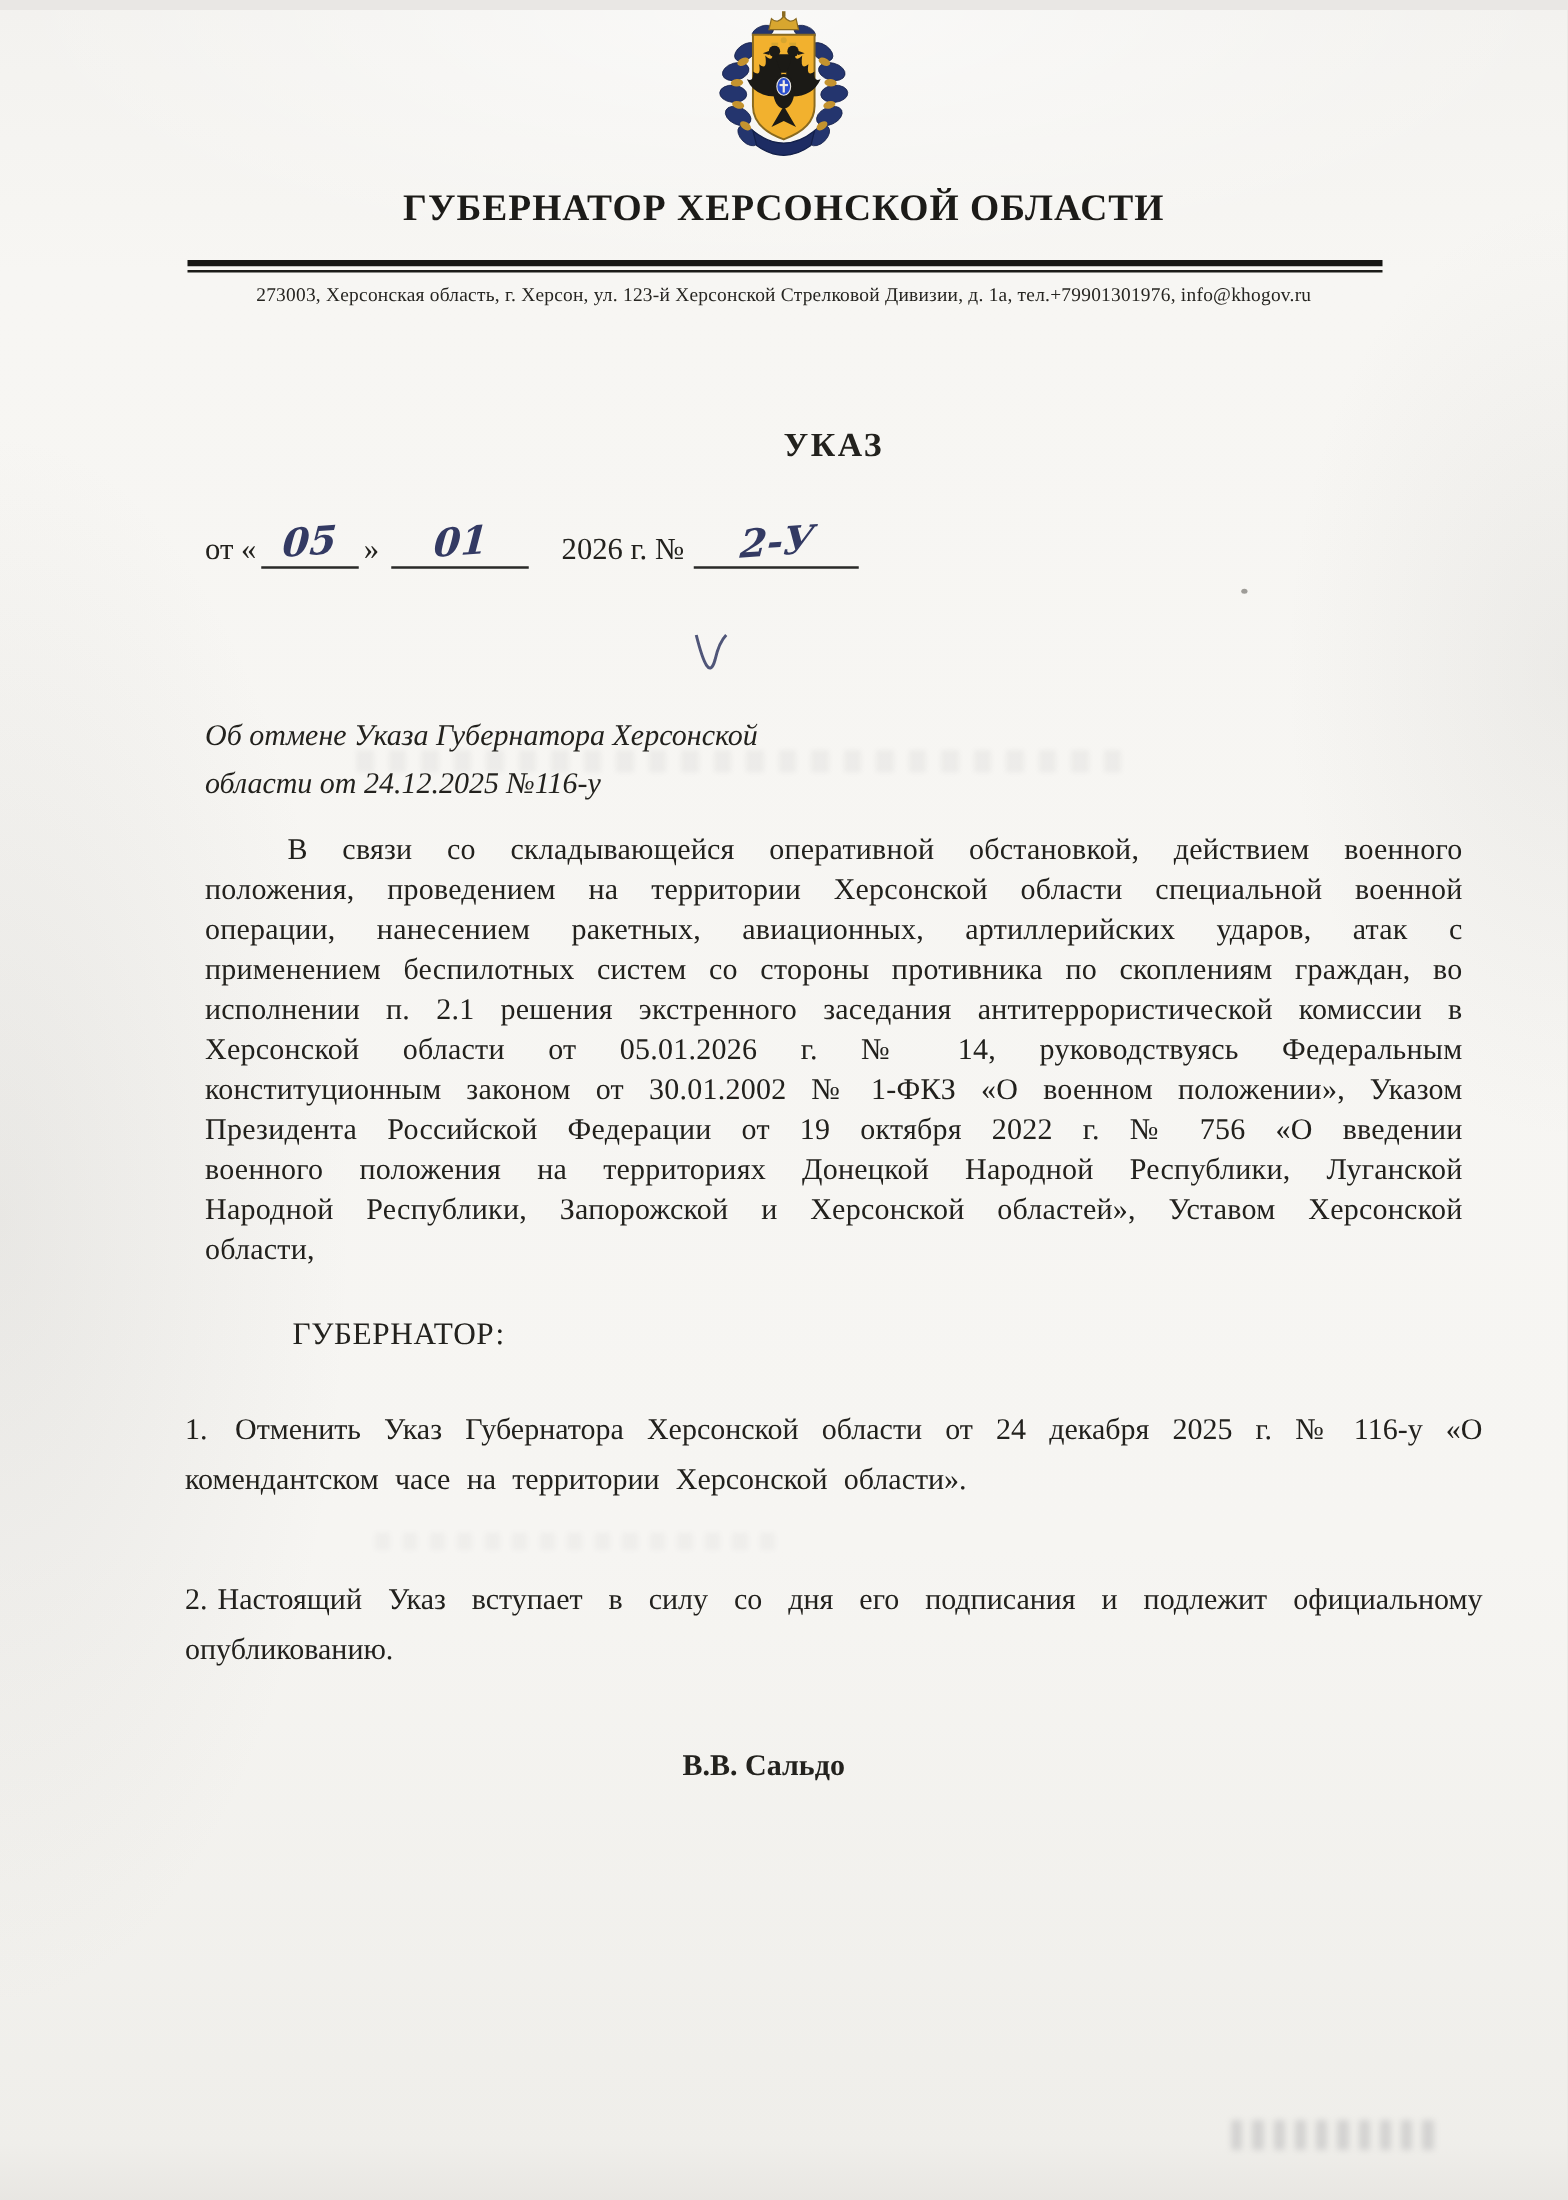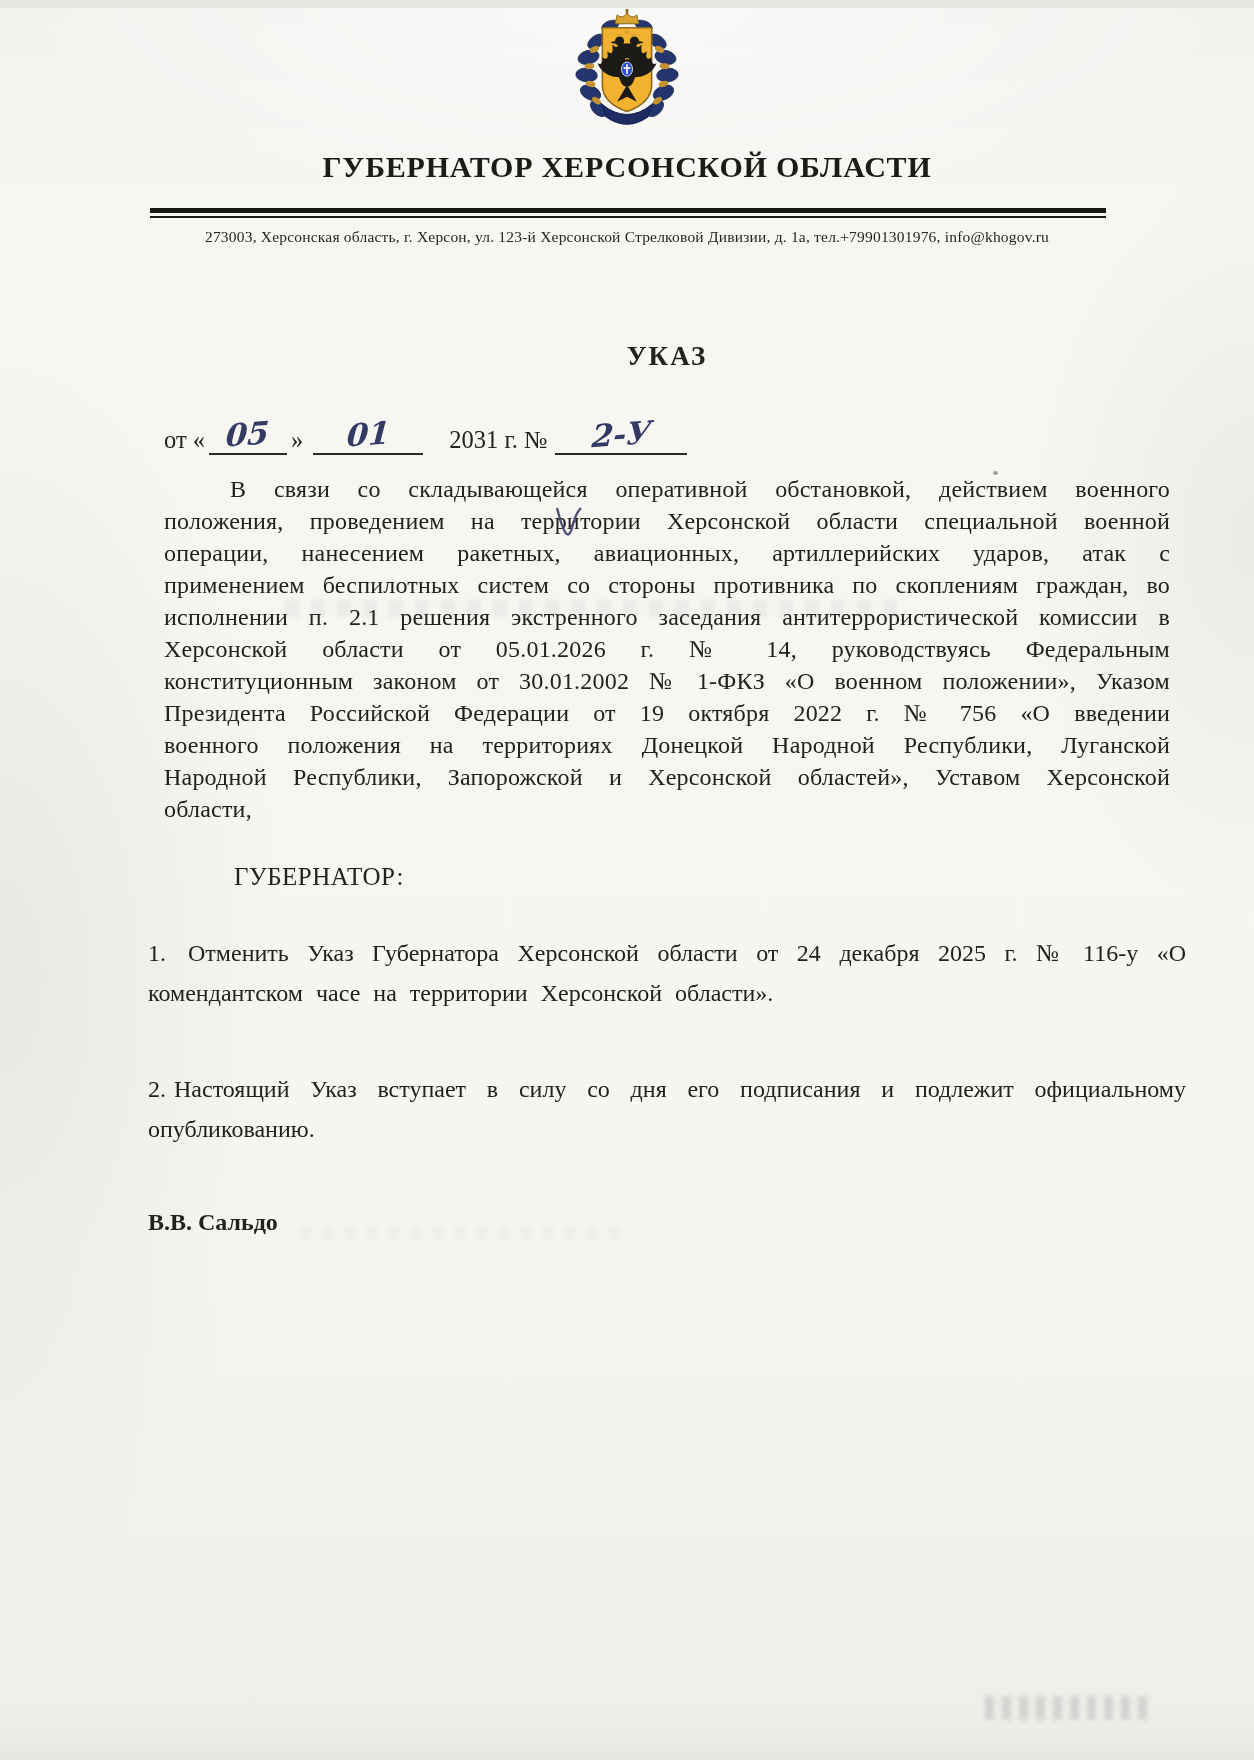--- a/index.html
+++ b/index.html
@@ -62,21 +62,21 @@
   .body-par{
     margin:18px 16px 0;font-size:24px;line-height:32px;
     text-align:justify;text-indent:66px;
     word-spacing:9px;letter-spacing:.2px;color:#22211d;
   }
   .resolve{margin-top:38px;margin-left:86px;font-size:25px;letter-spacing:.5px;color:#23221e;}
   .item{margin:42px 0 0;font-size:24px;line-height:40px;text-align:justify;word-spacing:7px;color:#22211d;}
   .item.second{margin-top:56px;}
   .item-num{margin-right:22px;}
   .item.second .item-num{margin-right:8px;}
-  .signature{margin-top:60px;margin-right:112px;text-align:left;font-weight:bold;font-size:24px;color:#23221e;}
+  .signature{margin-top:60px;margin-right:112px;text-align:center;font-weight:bold;font-size:24px;color:#23221e;}
   
   .artifact{position:absolute;pointer-events:none;}
   .dot{width:5px;height:4px;border-radius:50%;background:#55524d;opacity:.55;left:993px;top:463px;}
   .ghost-band{
     left:285px;top:592px;width:620px;height:18px;opacity:.10;filter:blur(2px);
     background:repeating-linear-gradient(90deg,rgba(110,110,115,.7) 0 14px,transparent 14px 26px);
   }
   .ghost-band2{
     left:300px;top:1218px;width:330px;height:14px;opacity:.07;filter:blur(2px);
     background:repeating-linear-gradient(90deg,rgba(110,110,115,.7) 0 12px,transparent 12px 22px);
@@ -159,23 +159,24 @@
       </svg>
     </div>
     <h1 class="org">ГУБЕРНАТОР ХЕРСОНСКОЙ ОБЛАСТИ</h1>
     <div class="rule"></div>
     <div class="address">273003, Херсонская область, г. Херсон, ул. 123-й Херсонской Стрелковой Дивизии, д. 1а, тел.+79901301976, info@khogov.ru</div>
   </header>
 
   <main class="content">
     <div class="doc-type">УКАЗ</div>
 
-    <div class="date-line"><span>от «</span><span class="blank blank-day"><span class="hw">05</span></span><span>»</span><span class="blank blank-month"><span class="hw">01</span></span><span>2031 г. №</span><span class="blank blank-num"><span class="hw">2-У</span></span>
+    <div class="date-line"><span>от «</span><span class="blank blank-day"><span class="hw">05</span></span><span>»</span><span class="blank blank-month"><span class="hw">01</span></span><span>2026 г. №</span><span class="blank blank-num"><span class="hw">2-У</span></span>
     </div>
 
+    <div class="subject">Об отмене Указа Губернатора Херсонской области от 24.12.2025 №116-у</div>
 
     <p class="body-par">В связи со складывающейся оперативной обстановкой, действием военного положения, проведением на территории Херсонской области специальной военной операции, нанесением ракетных, авиационных, артиллерийских ударов, атак с применением беспилотных систем со стороны противника по скоплениям граждан, во исполнении п. 2.1 решения экстренного заседания антитеррористической комиссии в Херсонской области от 05.01.2026 г. № 14, руководствуясь Федеральным конституционным законом от 30.01.2002 № 1-ФКЗ «О военном положении», Указом Президента Российской Федерации от 19 октября 2022 г. № 756 «О введении военного положения на территориях Донецкой Народной Республики, Луганской Народной Республики, Запорожской и Херсонской областей», Уставом Херсонской области,</p>
 
     <div class="resolve">ГУБЕРНАТОР:</div>
 
     <p class="item"><span class="item-num">1.</span><span>Отменить Указ Губернатора Херсонской области от 24 декабря 2025 г. № 116-у «О комендантском часе на территории Херсонской области».</span>
     </p>
 
     <p class="item second"><span class="item-num">2.</span><span>Настоящий Указ вступает в силу со дня его подписания и подлежит официальному опубликованию.</span>
     </p>

